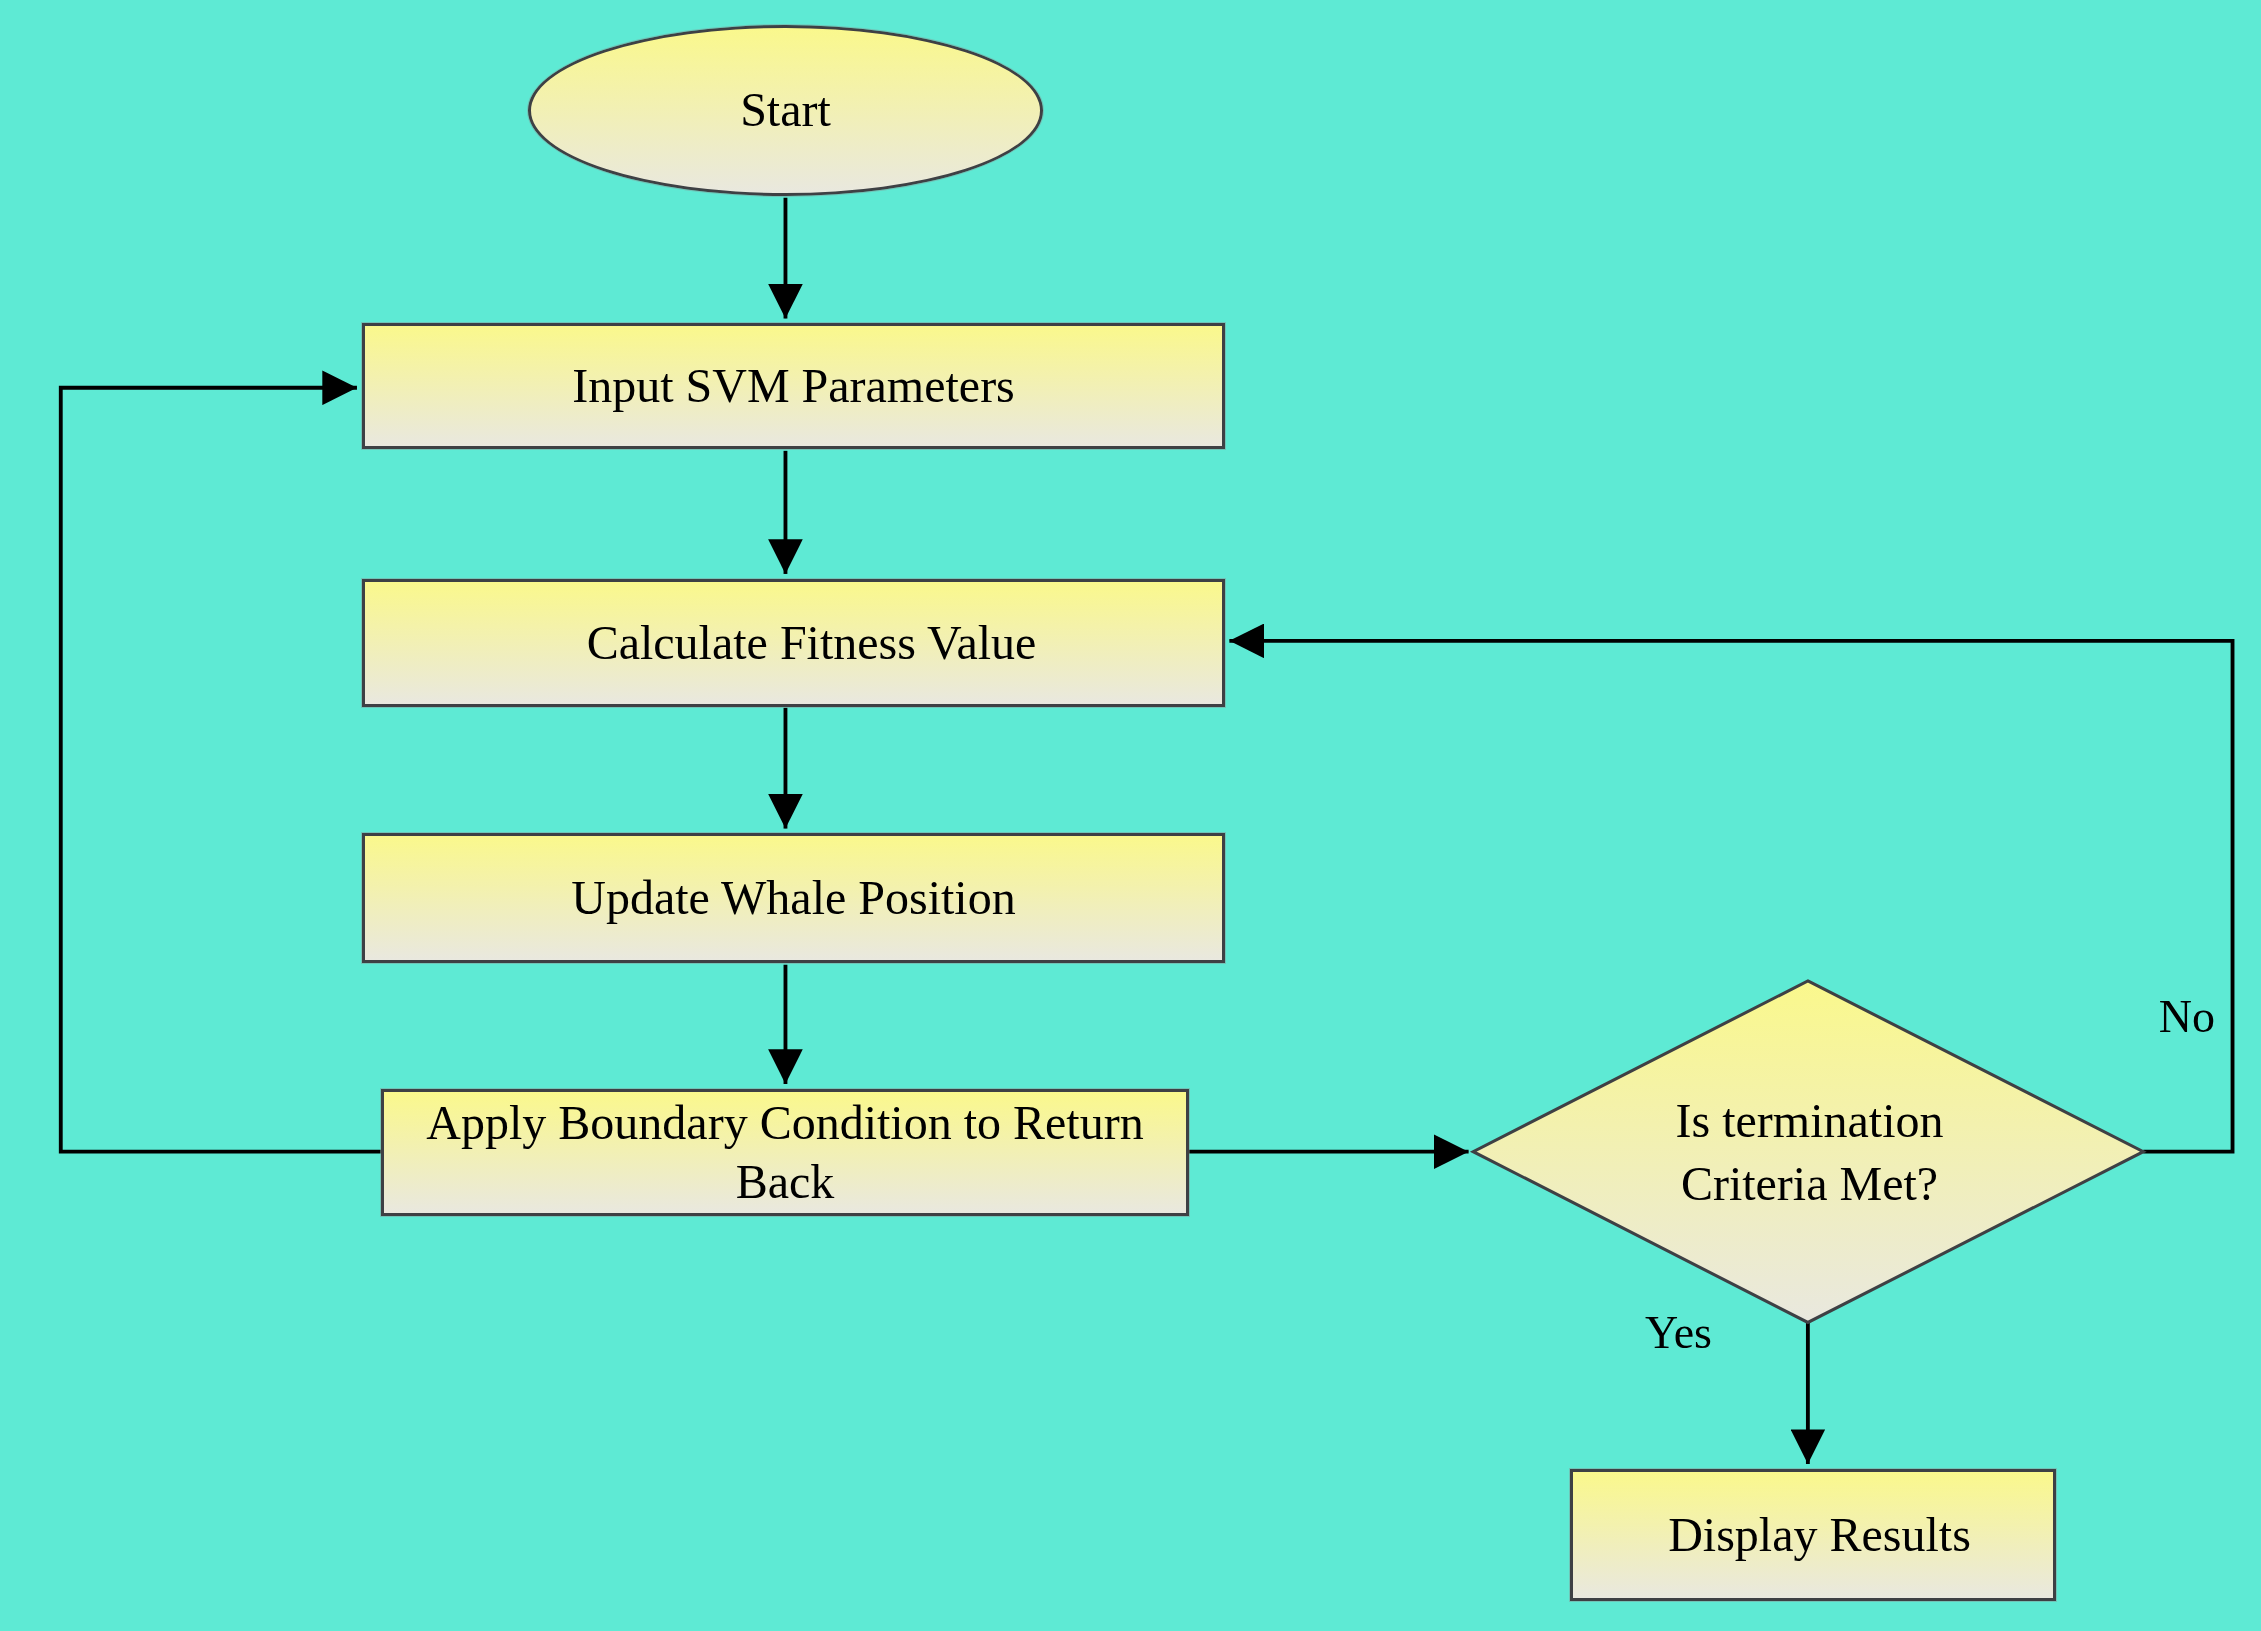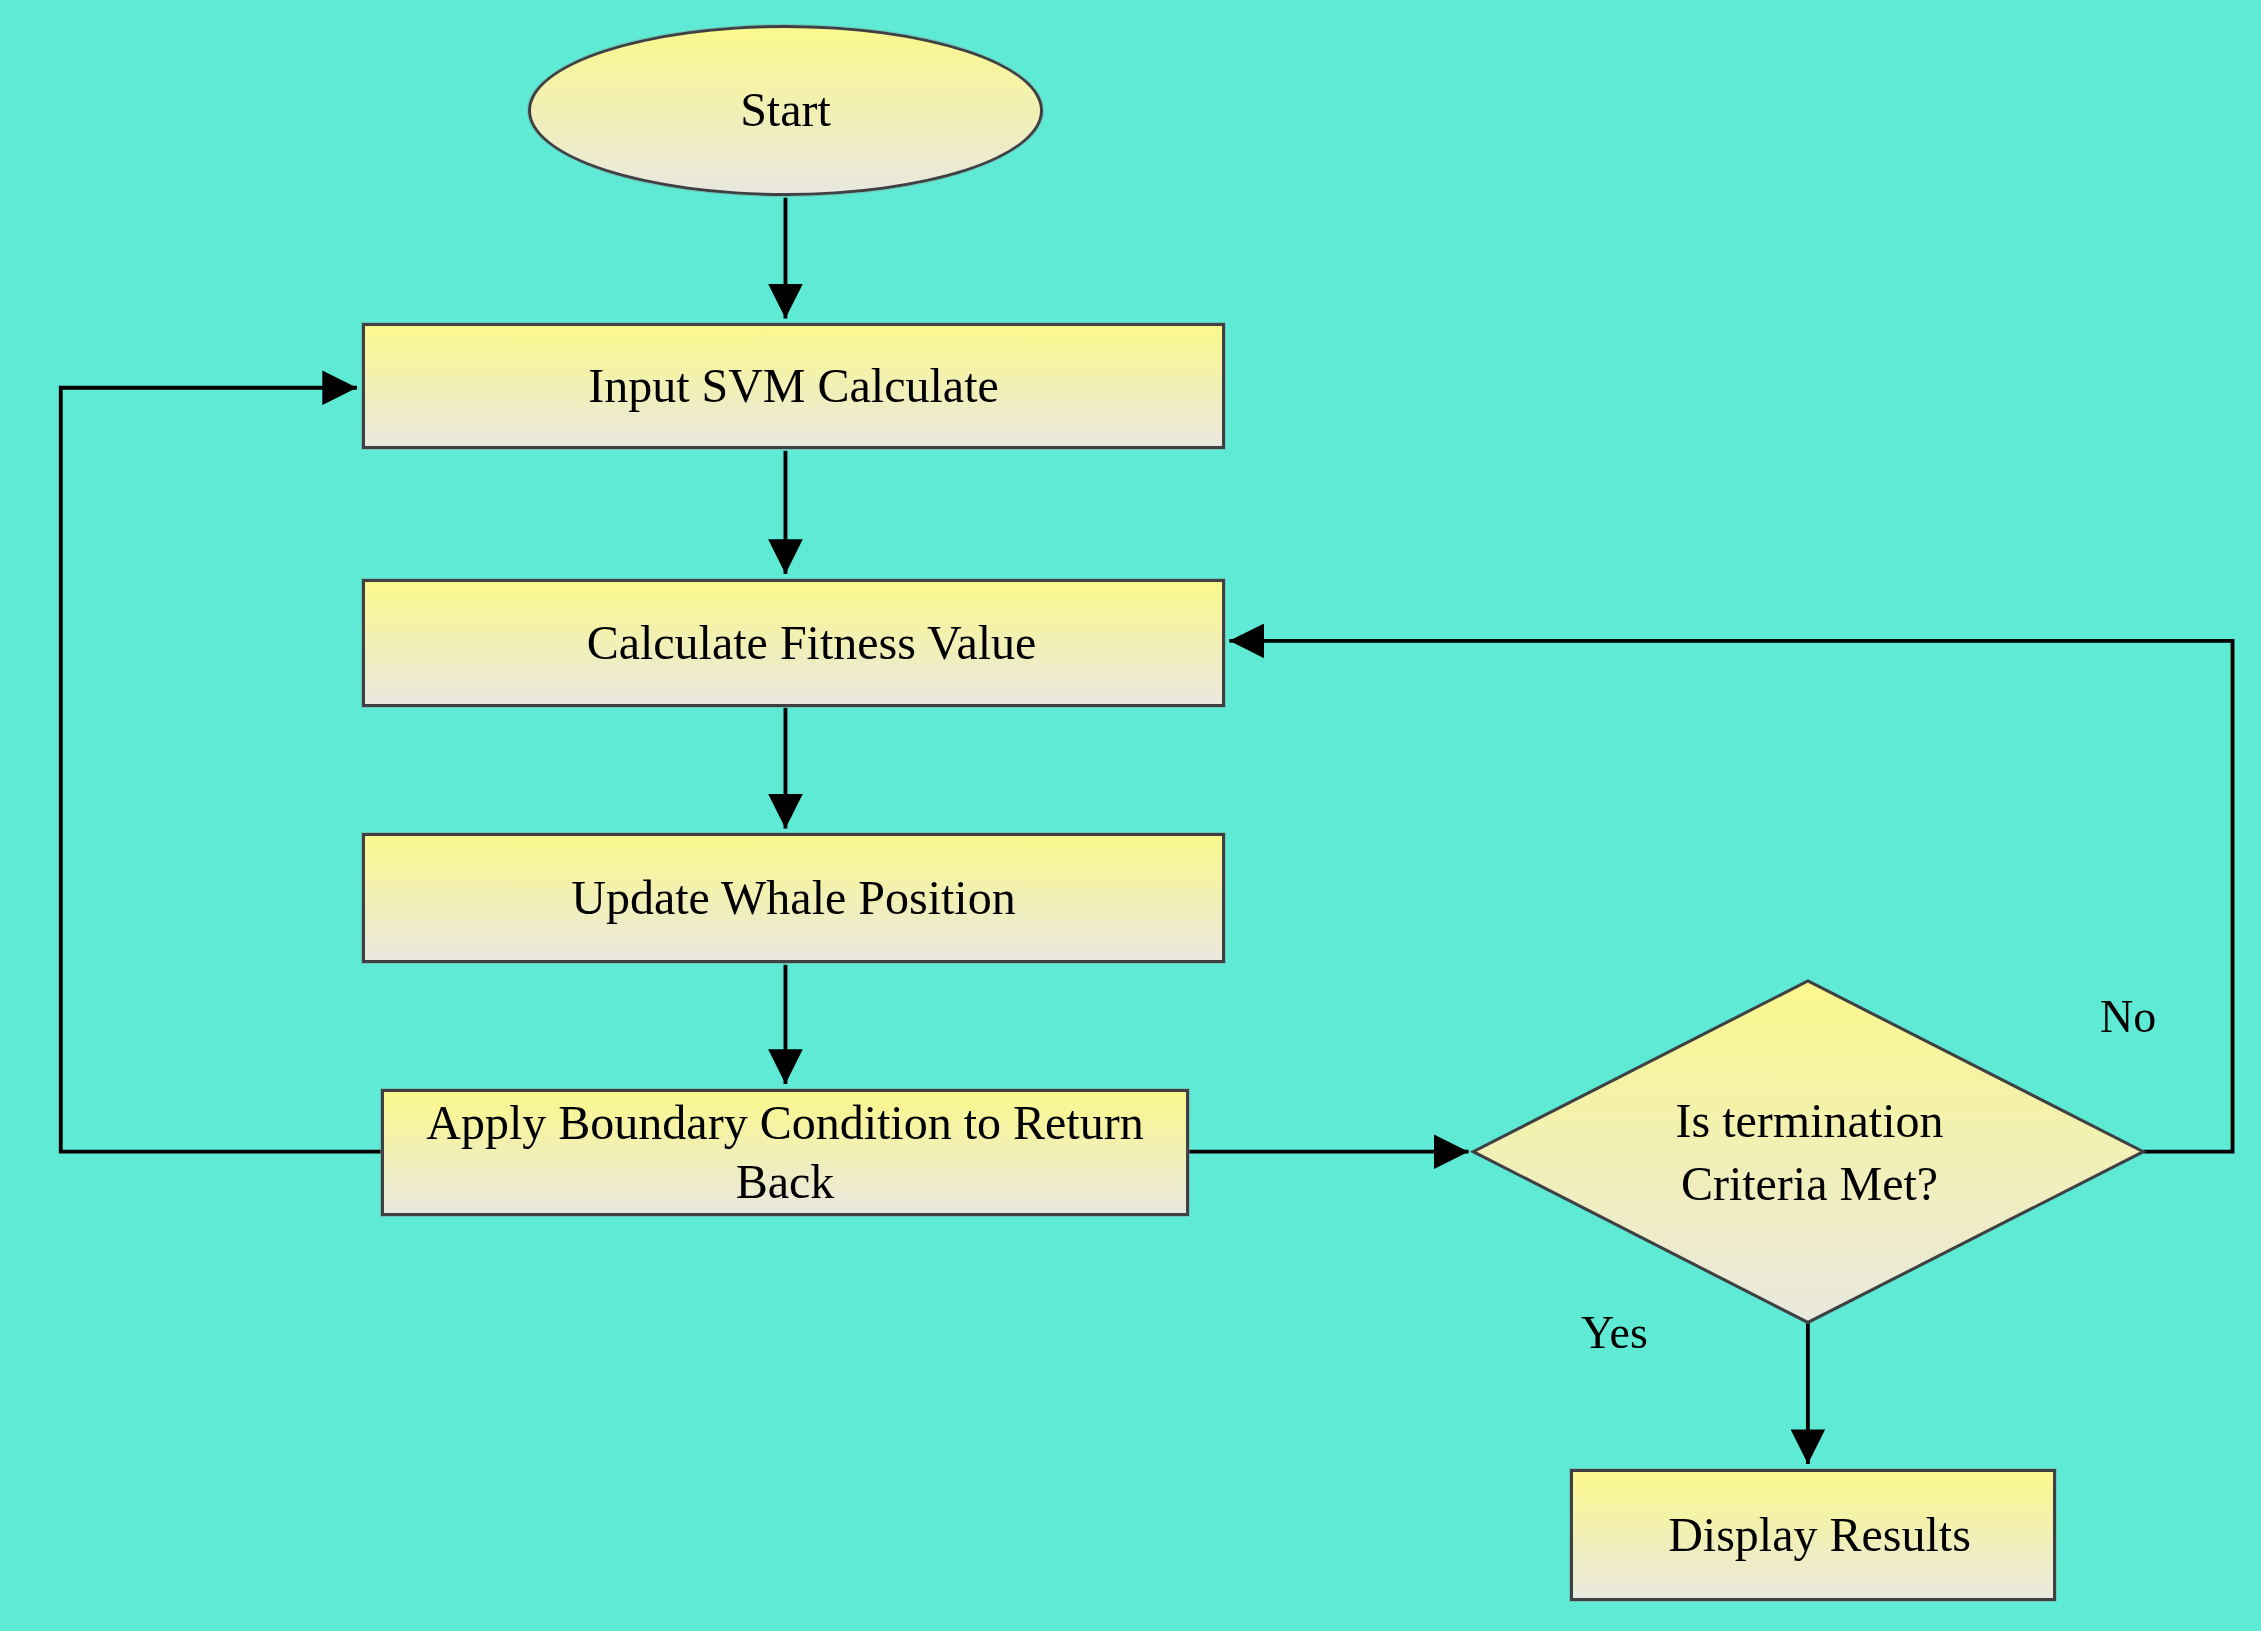--- a/index.html
+++ b/index.html
@@ -35,21 +35,21 @@
     width:579px; height:197px;
     display:flex; flex-direction:column;
     align-items:center; justify-content:center;
     text-align:left;
     font-size:48px; line-height:1.30;
   }
   .edge-label{
     position:absolute;
     font-size:46px;
     line-height:1;
-    text-align:left;
+    text-align:right;
     color:#000;
   }
   #label-no{left:2100px; top:994px; width:115px;}
   #label-yes{left:1581px; top:1310px; width:131px;}
 </style>
 </head>
 <body>
 
 <div class="canvas">
 
@@ -75,21 +75,21 @@
     <path d="M2350,1719 V1903" fill="none" stroke="#000" stroke-width="5" marker-end="url(#arrow)"></path>
 
     <polygon points="2350,1275 2786,1497 2350,1719 1915,1497" fill="url(#nodeGrad)" stroke="#3e4044" stroke-width="4"></polygon>
   </svg>
 
   <div class="node terminator" style="left:528px; top:24.6px; width:515px; height:171px;">
     <span class="process-label">Start</span>
   </div>
 
   <div class="node" style="left:362px; top:323px; width:863px; height:126px;">
-    <span class="process-label">Input SVM Calculate</span>
+    <span class="process-label">Input SVM Parameters</span>
   </div>
 
   <div class="node" style="left:362px; top:579px; width:863px; height:128px;padding-left:36px;">
     <span class="process-label">Calculate Fitness Value</span>
   </div>
 
   <div class="node" style="left:381px; top:1089px; width:808px; height:127px;">
     <span class="process-label">Apply Boundary Condition to Return Back</span>
   </div>
 

